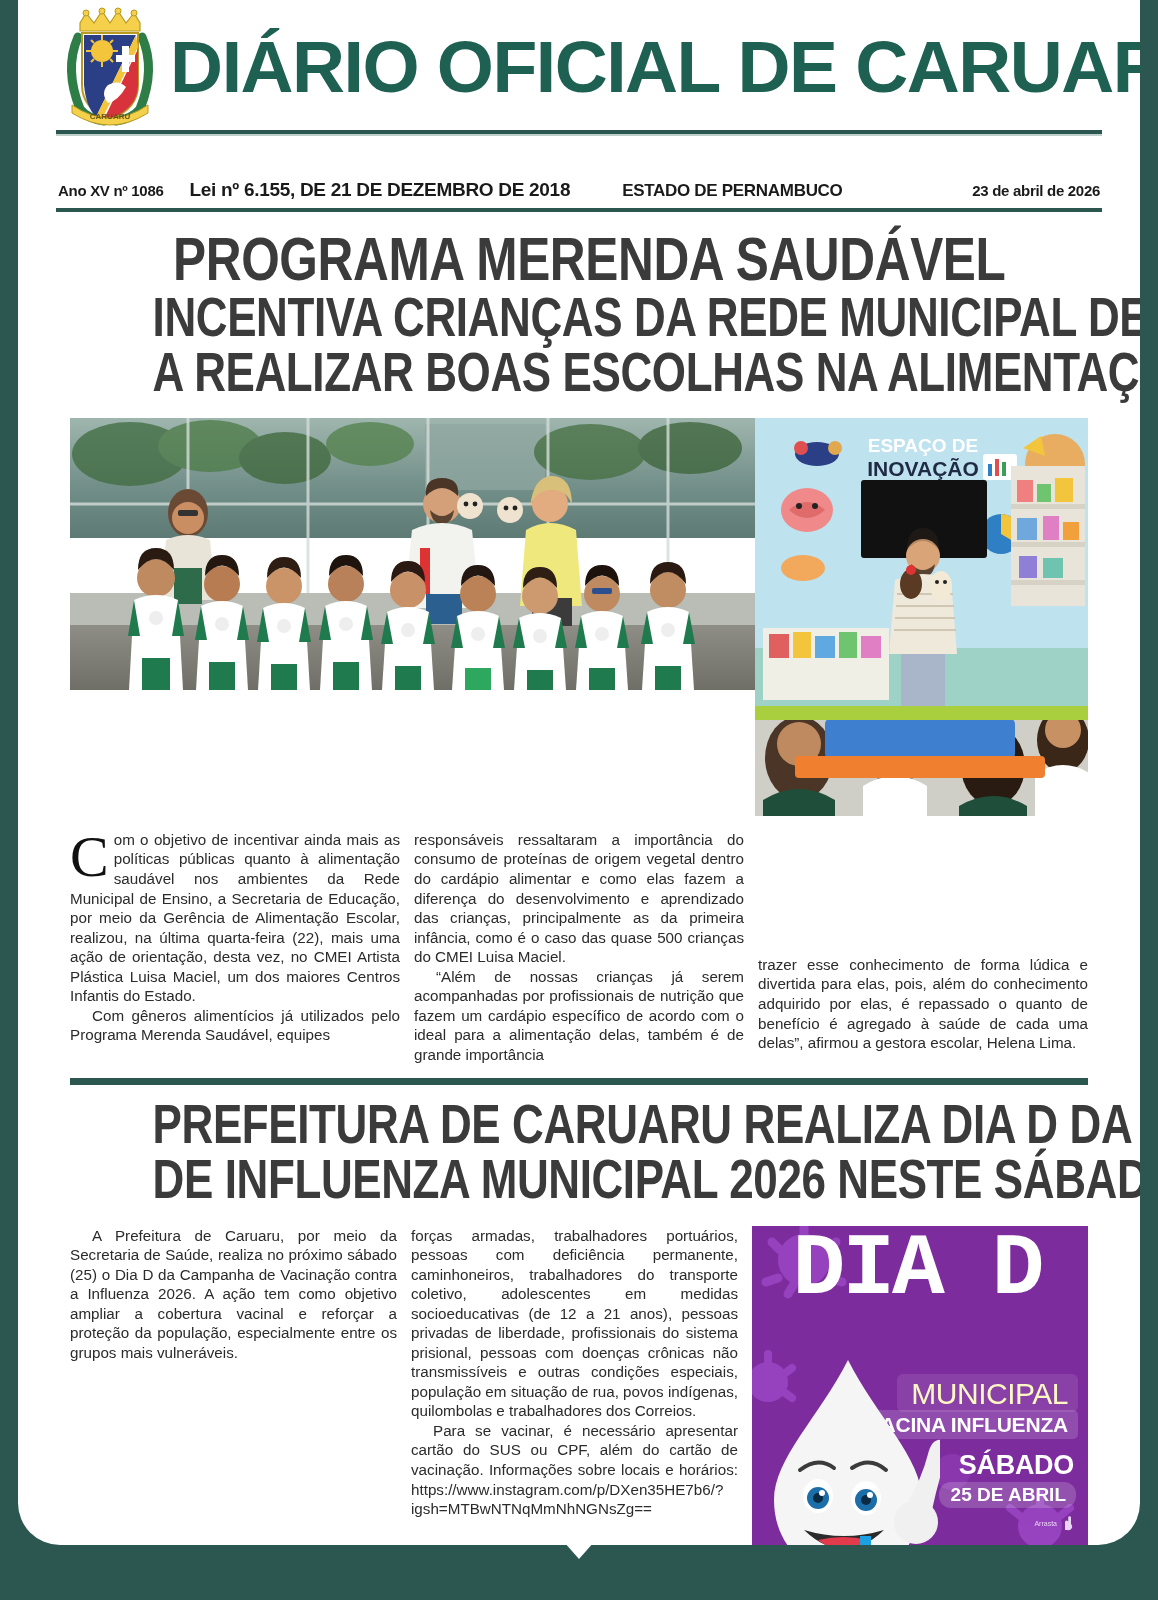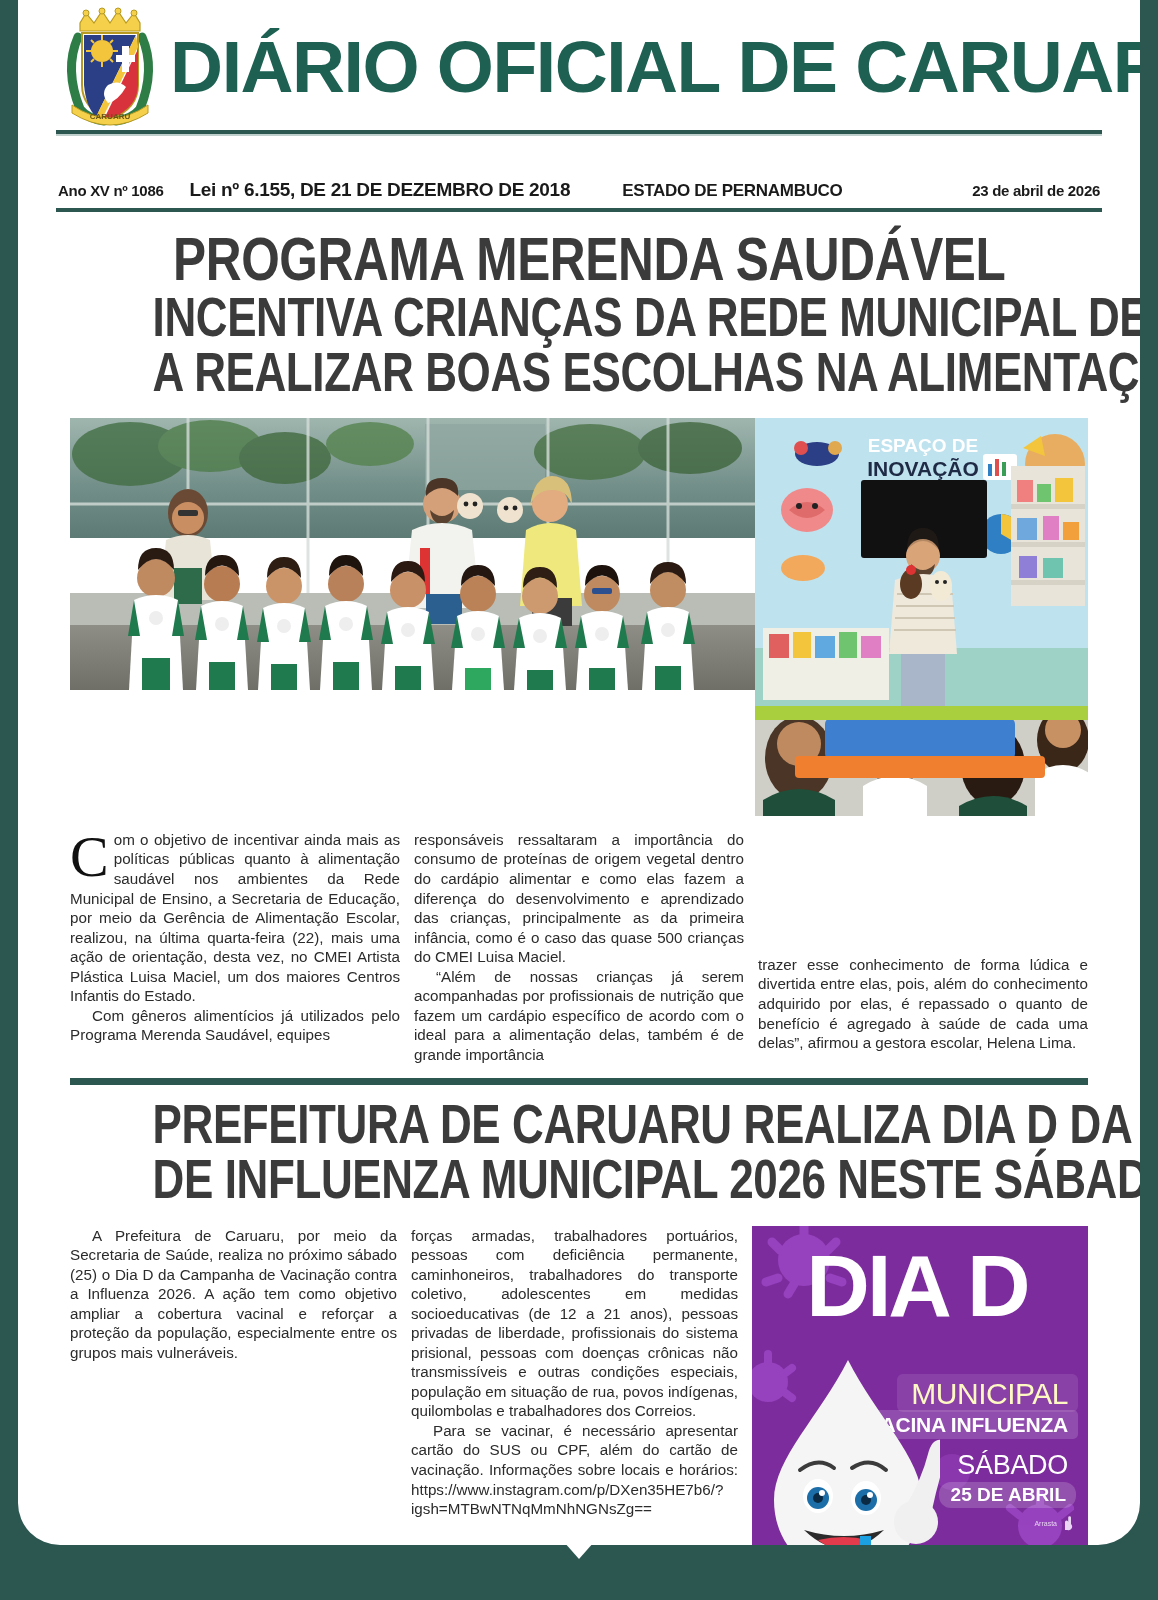--- a/index.html
+++ b/index.html
@@ -184,23 +184,23 @@
     width: 336px;
     height: 340px;
     position: relative;
     overflow: hidden;
     background: #7d2c9e;
   }
 
   
   .pst-diad {
     position: absolute;
-    top: 20px; left: 0; right: 6px;
+    top: 4px; left: 0; right: 6px;
     text-align: center;
-    font-family: Liberation Sans, sans-serif;
+    font-family: Liberation Mono, monospace;
     font-weight: bold;
     font-size: 88px;
     line-height: 0.9;
     color: #ffffff;
     letter-spacing: -3px;
   }
   .pst-mun {
     position: absolute;
     top: 148px; right: 10px;
     background: rgba(255,255,255,0.10);
@@ -217,22 +217,22 @@
     background: rgba(255,255,255,0.16);
     border-radius: 5px;
     padding: 3px 10px 2px 14px;
     font-weight: bold;
     font-size: 21px;
     color: #ffffff;
     letter-spacing: -0.2px;
   }
   .pst-sab {
     position: absolute;
-    top: 224px; right: 20px;
-    font-weight: normal;
+    top: 224px; right: 14px;
+    font-weight: bold;
     font-size: 27px;
     color: #ffffff;
     letter-spacing: -0.3px;
   }
   .pst-25 {
     position: absolute;
     top: 256px; right: 12px;
     background: rgba(255,255,255,0.18);
     border-radius: 12px;
     padding: 2px 10px 2px 12px;
@@ -581,21 +581,21 @@
         <div class="col">
           <p class="dropcap noind">Com o objetivo de incentivar ainda mais as políticas públicas quanto à alimentação saudável nos ambientes da Rede Municipal de Ensino, a Secretaria de Educação, por meio da Gerência de Alimentação Escolar, realizou, na última quarta-feira (22), mais uma ação de orientação, desta vez, no CMEI Artista Plástica Luisa Maciel, um dos maiores Centros Infantis do Estado.</p>
           <p>Com gêneros alimentícios já utilizados pelo Programa Merenda Saudável, equipes</p>
         </div>
         <div class="col">
           <p class="noind">responsáveis ressaltaram a importância do consumo de proteínas de origem vegetal dentro do cardápio alimentar e como elas fazem a diferença do desenvolvimento e aprendizado das crianças, principalmente as da primeira infância, como é o caso das quase 500 crianças do CMEI Luisa Maciel.</p>
           <p>“Além de nossas crianças já serem acompanhadas por profissionais de nutrição que fazem um cardápio específico de acordo com o ideal para a alimentação delas, também é de grande importância</p>
         </div>
         <div class="col">
           <div class="col3-spacer"></div>
-          <p class="noind">trazer esse conhecimento de forma lúdica e divertida entre elas, pois, além do conhecimento adquirido por elas, é repassado o quanto de benefício é agregado à saúde de cada uma delas”, afirmou a gestora escolar, Helena Lima.</p>
+          <p class="noind">trazer esse conhecimento de forma lúdica e divertida para elas, pois, além do conhecimento adquirido por elas, é repassado o quanto de benefício é agregado à saúde de cada uma delas”, afirmou a gestora escolar, Helena Lima.</p>
         </div>
       </div>
     </div>
 
     <div class="sep"></div>
 
     <div class="headline-block2">
       <div class="hl hl4">PREFEITURA DE CARUARU REALIZA DIA D DA CAMPANHA</div>
       <div class="hl hl5">DE INFLUENZA MUNICIPAL 2026 NESTE SÁBADO (25)</div>
     </div>

